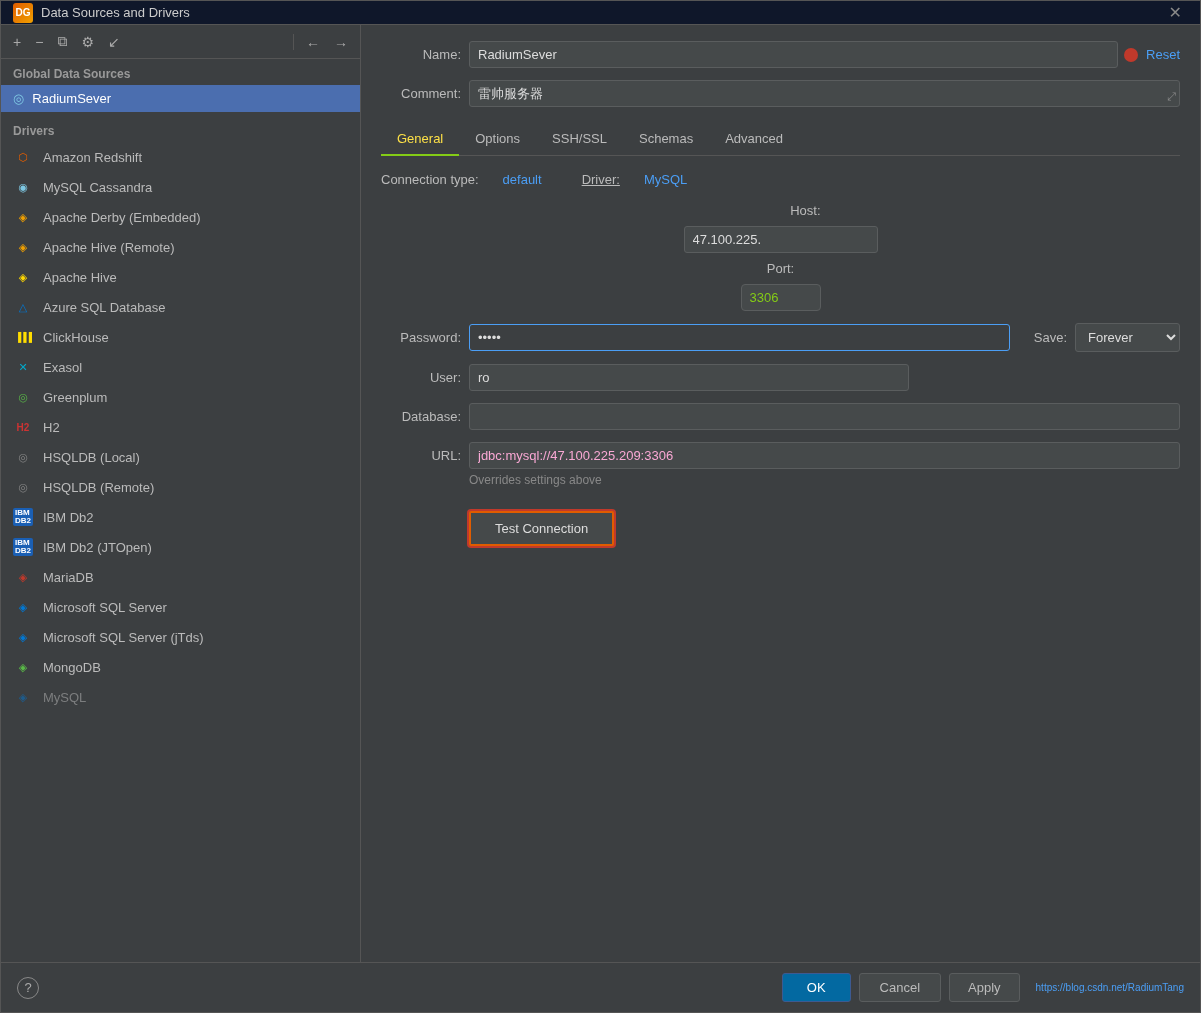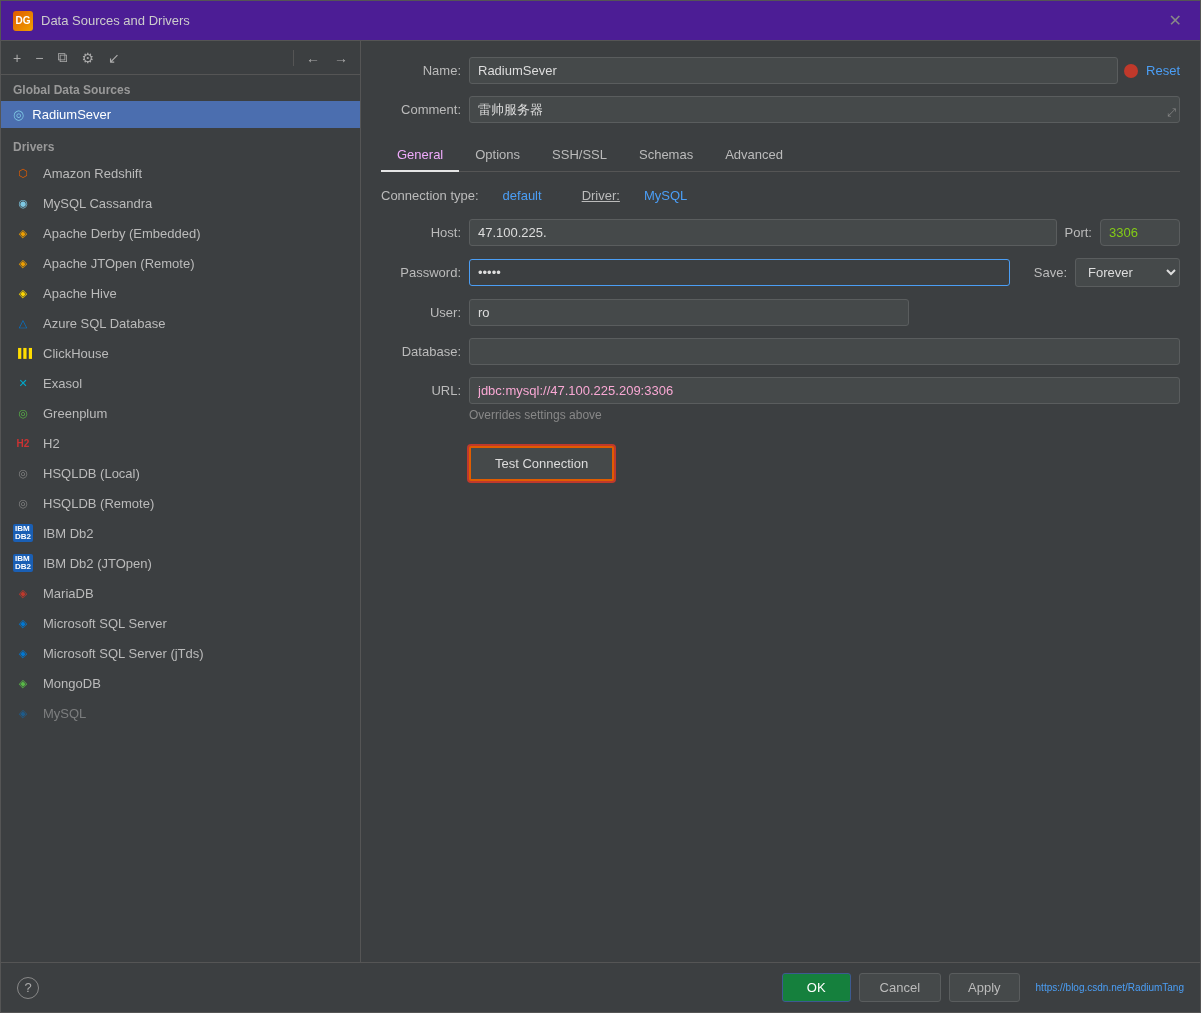--- a/index.html
+++ b/index.html
@@ -16,22 +16,22 @@
     .dialog {
       width: 1201px;
       height: 1013px;
       background: #3c3f41;
       border: 1px solid #555;
       display: flex;
       flex-direction: column;
       position: relative;
     }
     .title-bar {
-      background: #4c1d95;
-      padding: 8px 12px;
+      background: #0f172a;
+      padding: 0 12px;
       display: flex;
       align-items: center;
       justify-content: space-between;
       border-bottom: 1px solid #555;
       flex-shrink: 0;
     }
     .title-bar-left {
       display: flex;
       align-items: center;
       gap: 8px;
@@ -227,40 +227,41 @@
     }
     .tab {
       padding: 8px 16px;
       cursor: pointer;
       color: #bbb;
       font-size: 13px;
       border-bottom: 2px solid transparent;
       margin-bottom: -1px;
     }
     .tab.active {
-      color: #f0abfc;
-      border-bottom: 2px solid #e5e5e5;
+      color: #fde047;
+      border-bottom: 2px solid #84cc16;
     }
     
     .conn-type-row {
       display: flex;
       align-items: flex-end;
       gap: 24px;
       margin-bottom: 16px;
       font-size: 13px;
       color: #bbb;
     }
     .conn-type-val { color: #4b9ef5; }
     .driver-val { color: #4b9ef5; }
     
     .host-port-row {
       display: flex;
       align-items: center;
       gap: 8px;
       margin-bottom: 12px;
+      flex-direction: column;
     }
     .host-input {
       flex: 1;
       background: #45494a;
       border: 1px solid #5a5d5e;
       color: #ddd;
       padding: 5px 8px;
       border-radius: 3px;
       font-size: 13px;
       outline: none;
@@ -346,21 +347,21 @@
       align-items: center;
       justify-content: flex-end;
       padding: 10px 16px;
       border-top: 1px solid #555;
       gap: 8px;
       background: #3c3f41;
       flex-shrink: 0;
       position: relative;
     }
     .ok-btn {
-      background: #15803d;
+      background: #0369a1;
       border: 1px solid #3d5a91;
       color: #fff;
       padding: 6px 24px;
       cursor: pointer;
       font-size: 13px;
       border-radius: 3px;
       outline: none;
     }
     .cancel-btn {
       background: #45494a;
@@ -480,21 +481,21 @@
           <span>MySQL Cassandra</span>
         </div>
 
         <div class="driver-item">
           <span class="driver-icon icon-derby">◈</span>
           <span>Apache Derby (Embedded)</span>
         </div>
 
         <div class="driver-item">
           <span class="driver-icon icon-derby">◈</span>
-          <span>Apache JTOpen (Remote)</span>
+          <span>Apache Hive (Remote)</span>
         </div>
 
         <div class="driver-item">
           <span class="driver-icon icon-hive">◈</span>
           <span>Apache Hive</span>
         </div>
 
         <div class="driver-item">
           <span class="driver-icon icon-azure">△</span>
           <span>Azure SQL Database</span>

